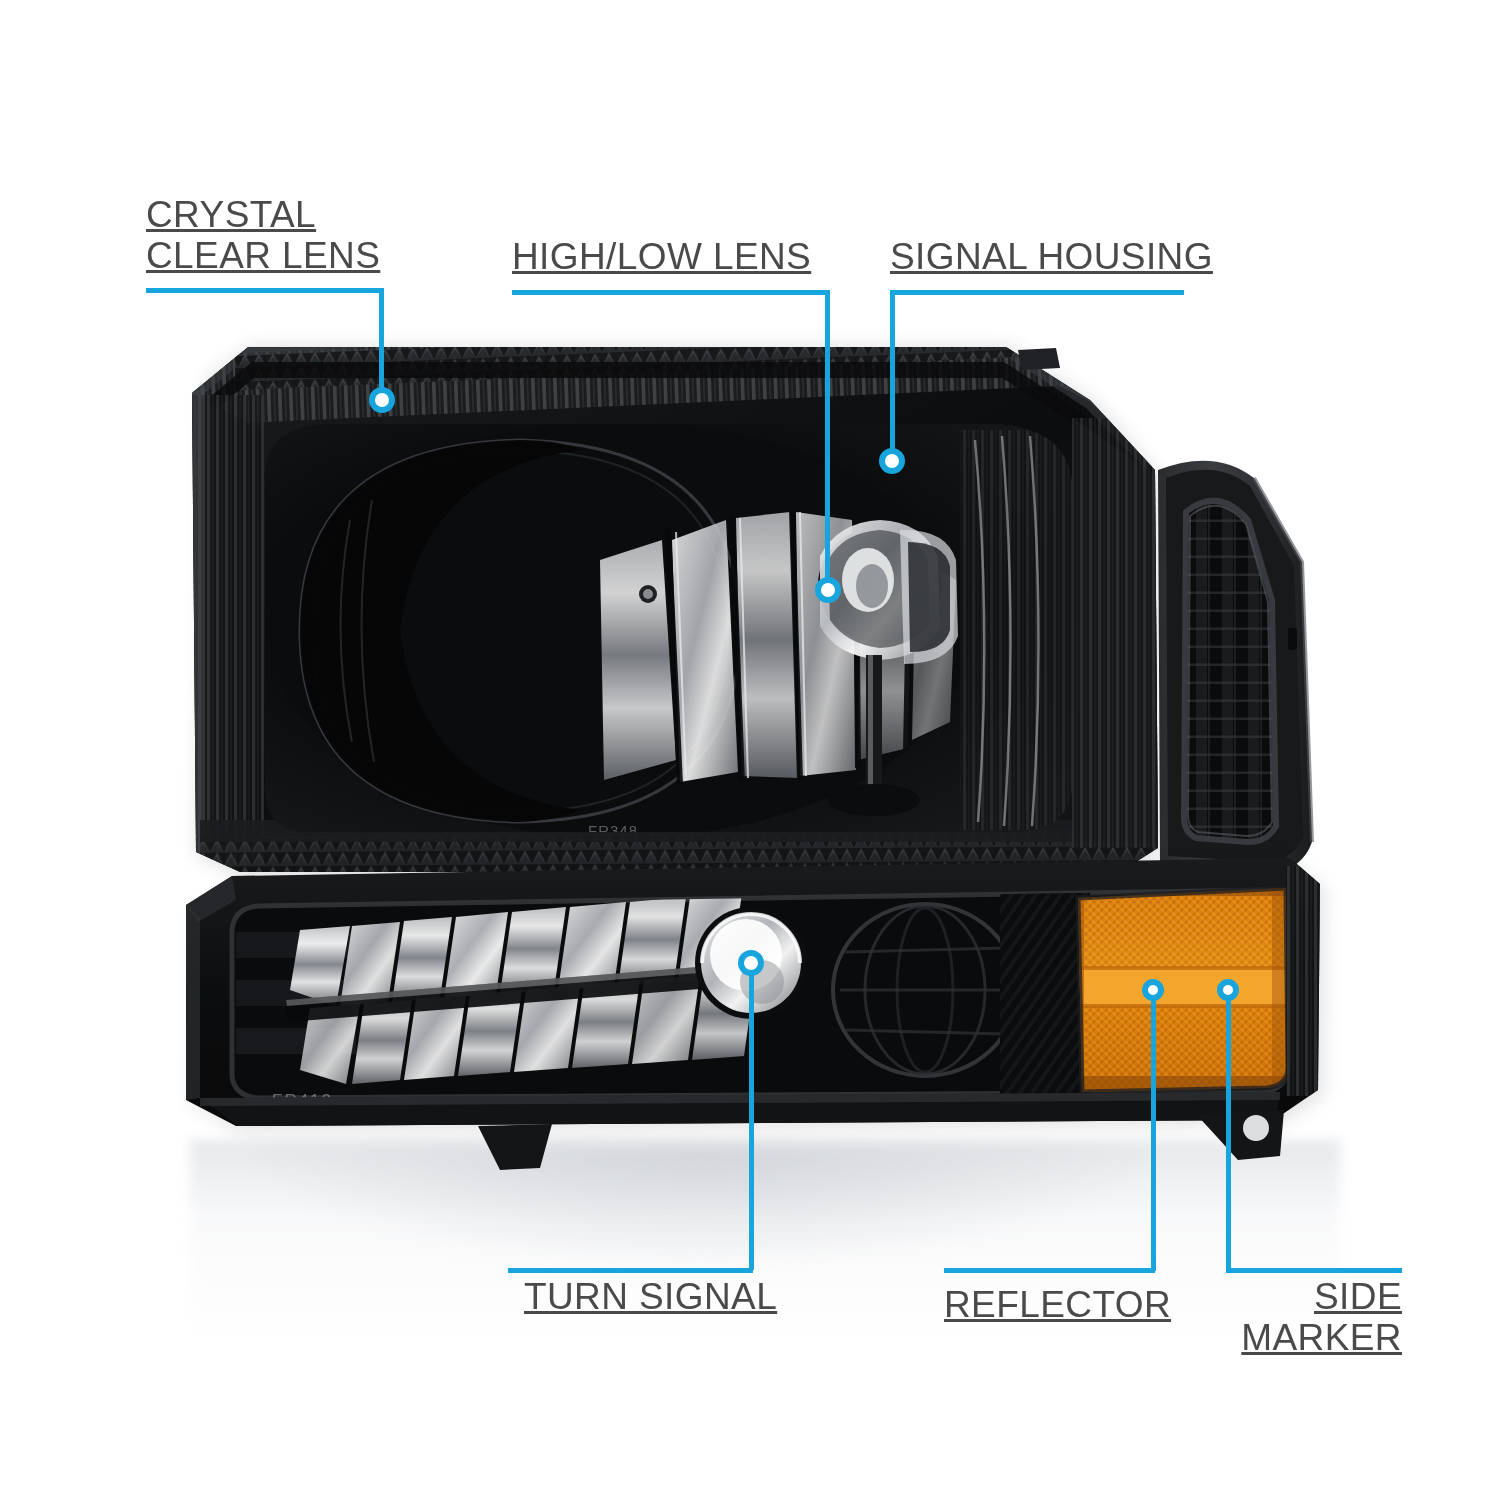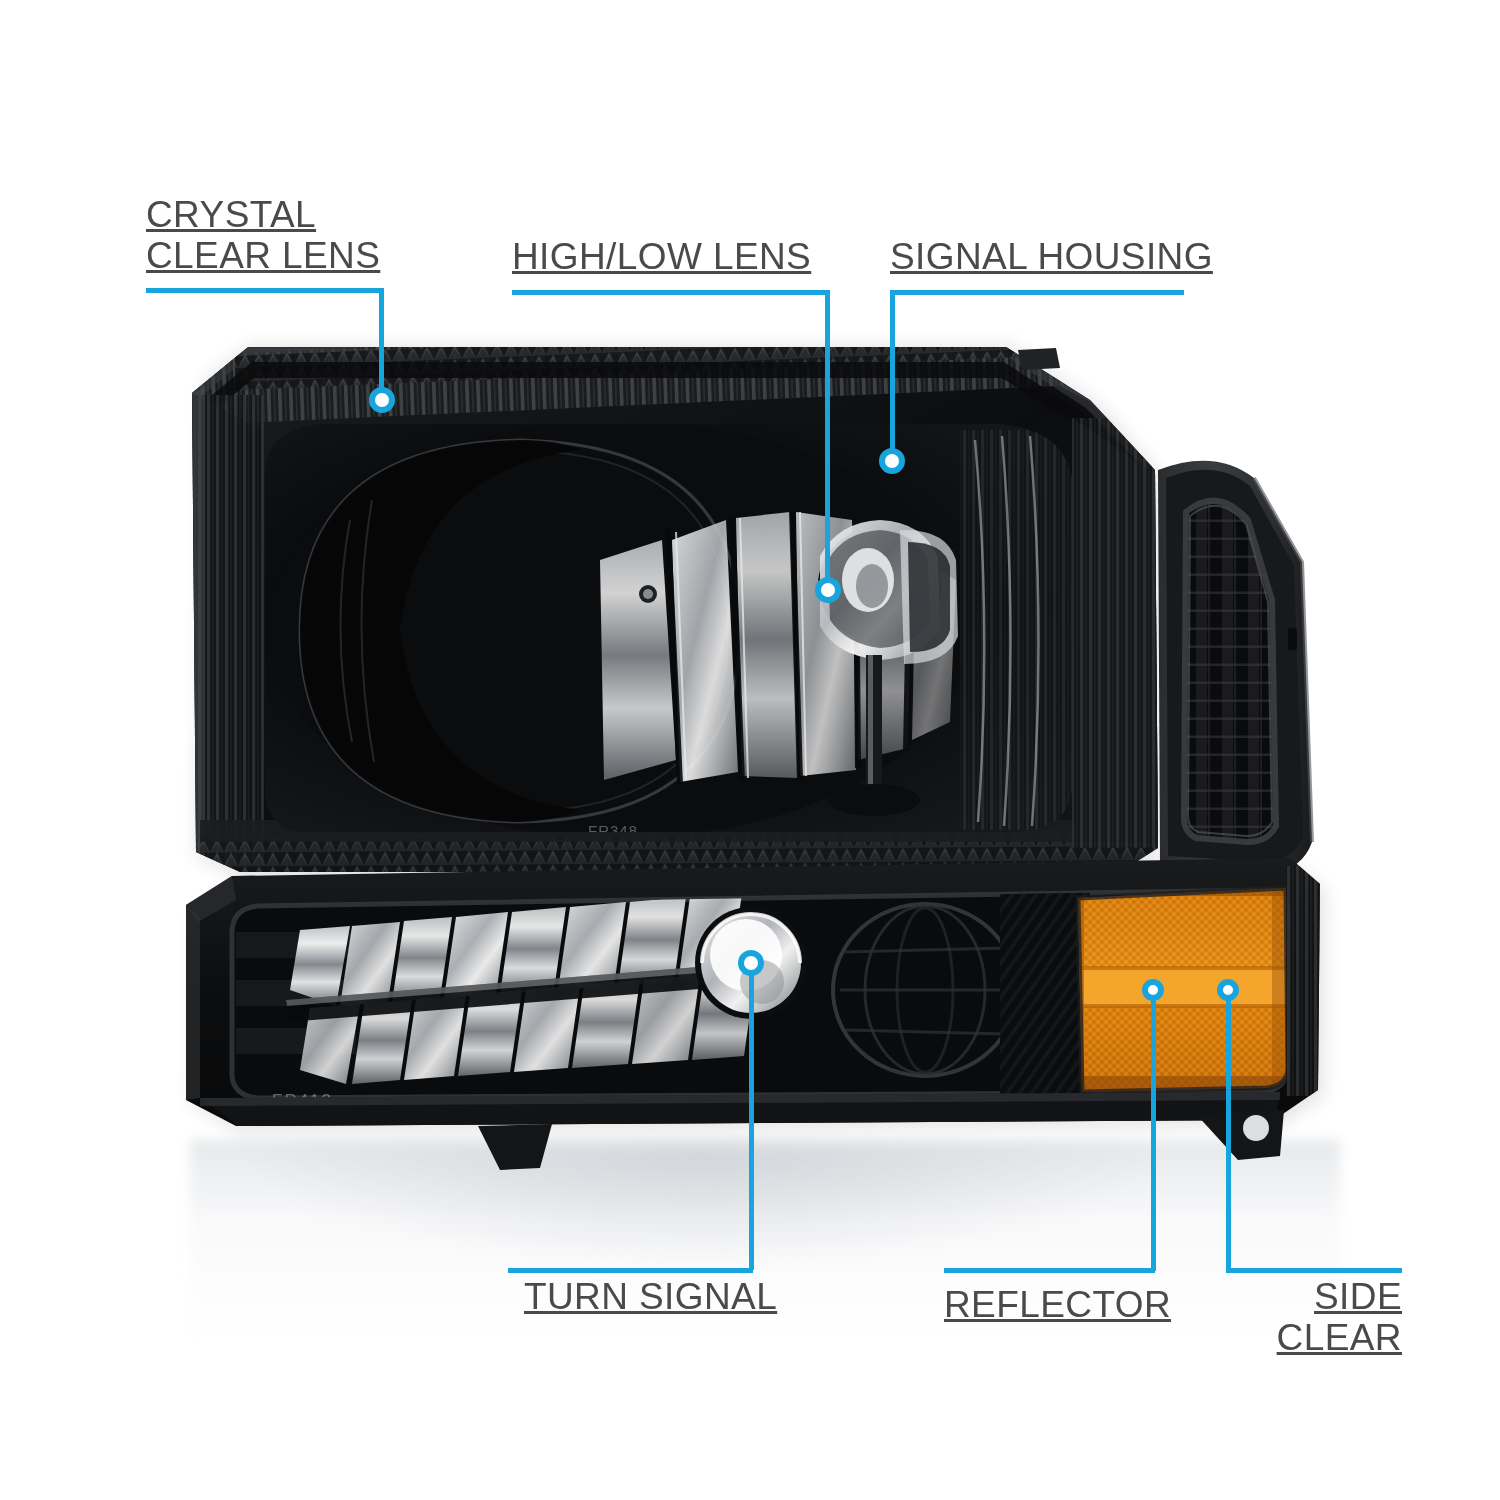--- a/index.html
+++ b/index.html
@@ -437,18 +437,18 @@
   <div class="seg h" style="left:508px; top:1268px; width:245px;"></div>
   <div class="seg v" style="left:749px; top:972px; height:298px;"></div>
   <div class="dot" style="left:751px; top:963px;"></div>
 
   <div class="callout-label" style="left:944px; top:1276px; width:340px;margin-top:8px;">REFLECTOR</div>
   <div class="seg h" style="left:944px; top:1268px; width:211px;"></div>
   <div class="seg v" style="left:1151px; top:996px; height:275px;"></div>
   <div class="dot small" style="left:1153px; top:990px;"></div>
 
   <div class="callout-label right" style="left:1080px; top:1276px; width:322px;">SIDE
-CLEAR</div>
+MARKER</div>
   <div class="seg h" style="left:1226px; top:1268px; width:176px;"></div>
   <div class="seg v" style="left:1226px; top:996px; height:275px;"></div>
   <div class="dot small" style="left:1228px; top:990px;"></div>
 
 </div>
 
 </body></html>

